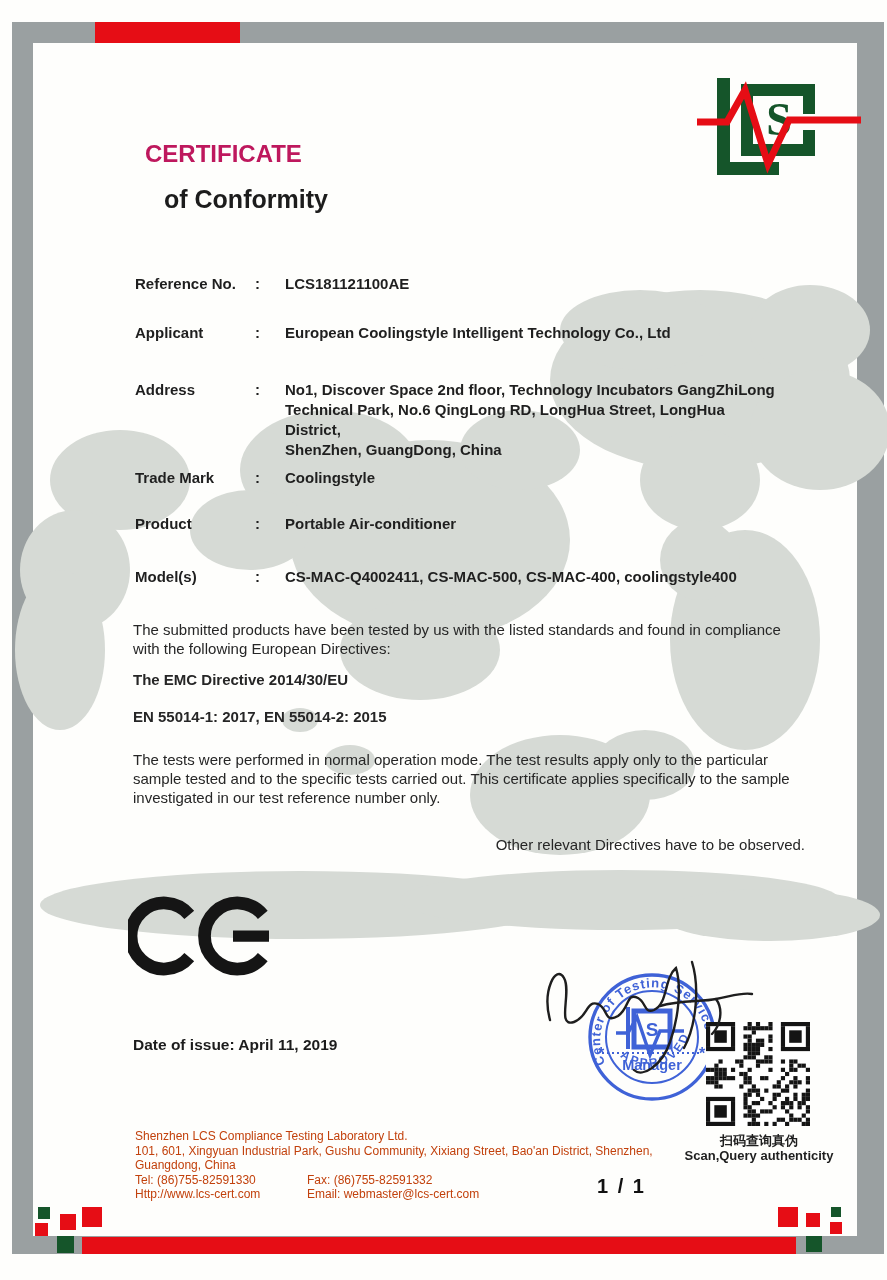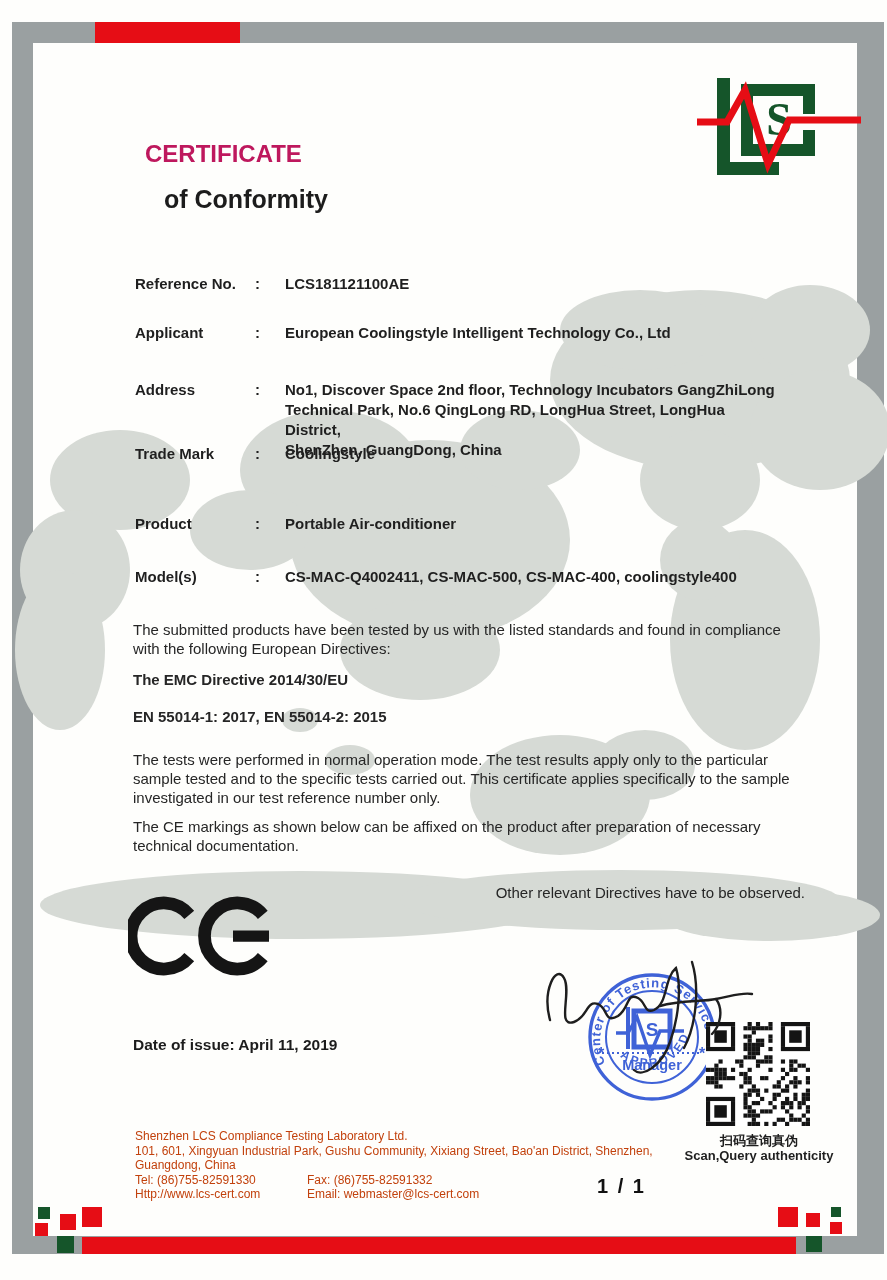--- a/index.html
+++ b/index.html
@@ -130,42 +130,41 @@
   </div>
   <div class="layer fieldrow" style="top:372px;">
     <span>Address</span>
     <span>:</span>
     <span>
       <span class="addr-line">No1, Discover Space 2nd floor, Technology Incubators GangZhiLong</span>
       <span class="addr-line">Technical Park, No.6 QingLong RD, LongHua Street, LongHua District,</span>
       <span class="addr-line">ShenZhen, GuangDong, China</span>
     </span>
   </div>
-  <div class="layer fieldrow" style="top:436px;">
+  <div class="layer fieldrow" style="top:460px;">
     <span>Trade Mark</span>
     <span>:</span>
     <span>Coolingstyle</span>
   </div>
   <div class="layer fieldrow" style="top:506px;">
     <span>Product</span>
     <span>:</span>
     <span>Portable Air-conditioner</span>
   </div>
   <div class="layer fieldrow" style="top:559px;">
     <span>Model(s)</span>
     <span>:</span>
     <span>CS-MAC-Q4002411, CS-MAC-500, CS-MAC-400, coolingstyle400</span>
   </div>
 
   <div class="layer bodyblock">
     <p>The submitted products have been tested by us with the listed standards and found in compliance with the following European Directives:</p>
     <p class="p-directive">The EMC Directive 2014/30/EU</p>
     <p class="p-standards">EN 55014-1: 2017, EN 55014-2: 2015</p>
     <p class="p-tests">The tests were performed in normal operation mode. The test results apply only to the particular sample tested and to the specific tests carried out. This certificate applies specifically to the sample investigated in our test reference number only.</p>
-    <p class="p-ce">The CE markings as shown below can be affixed on the product after preparation of necessary technical documentation.</p>
     <p class="p-other">Other relevant Directives have to be observed.</p>
   </div>
 
   <svg class="ce-mark layer" width="150" height="100" viewBox="0 0 200 100">
     <path d="M 81.7 21.7 A 44 44 0 1 0 81.7 78.3" stroke-width="17"></path>
     <path d="M 179.7 21.7 A 44 44 0 1 0 179.7 78.3" stroke-width="17"></path>
     <path d="M 140 50 L 188 50" stroke-width="15"></path>
   </svg>
 
   <div class="layer date-issue">Date of issue: April 11, 2019</div>

